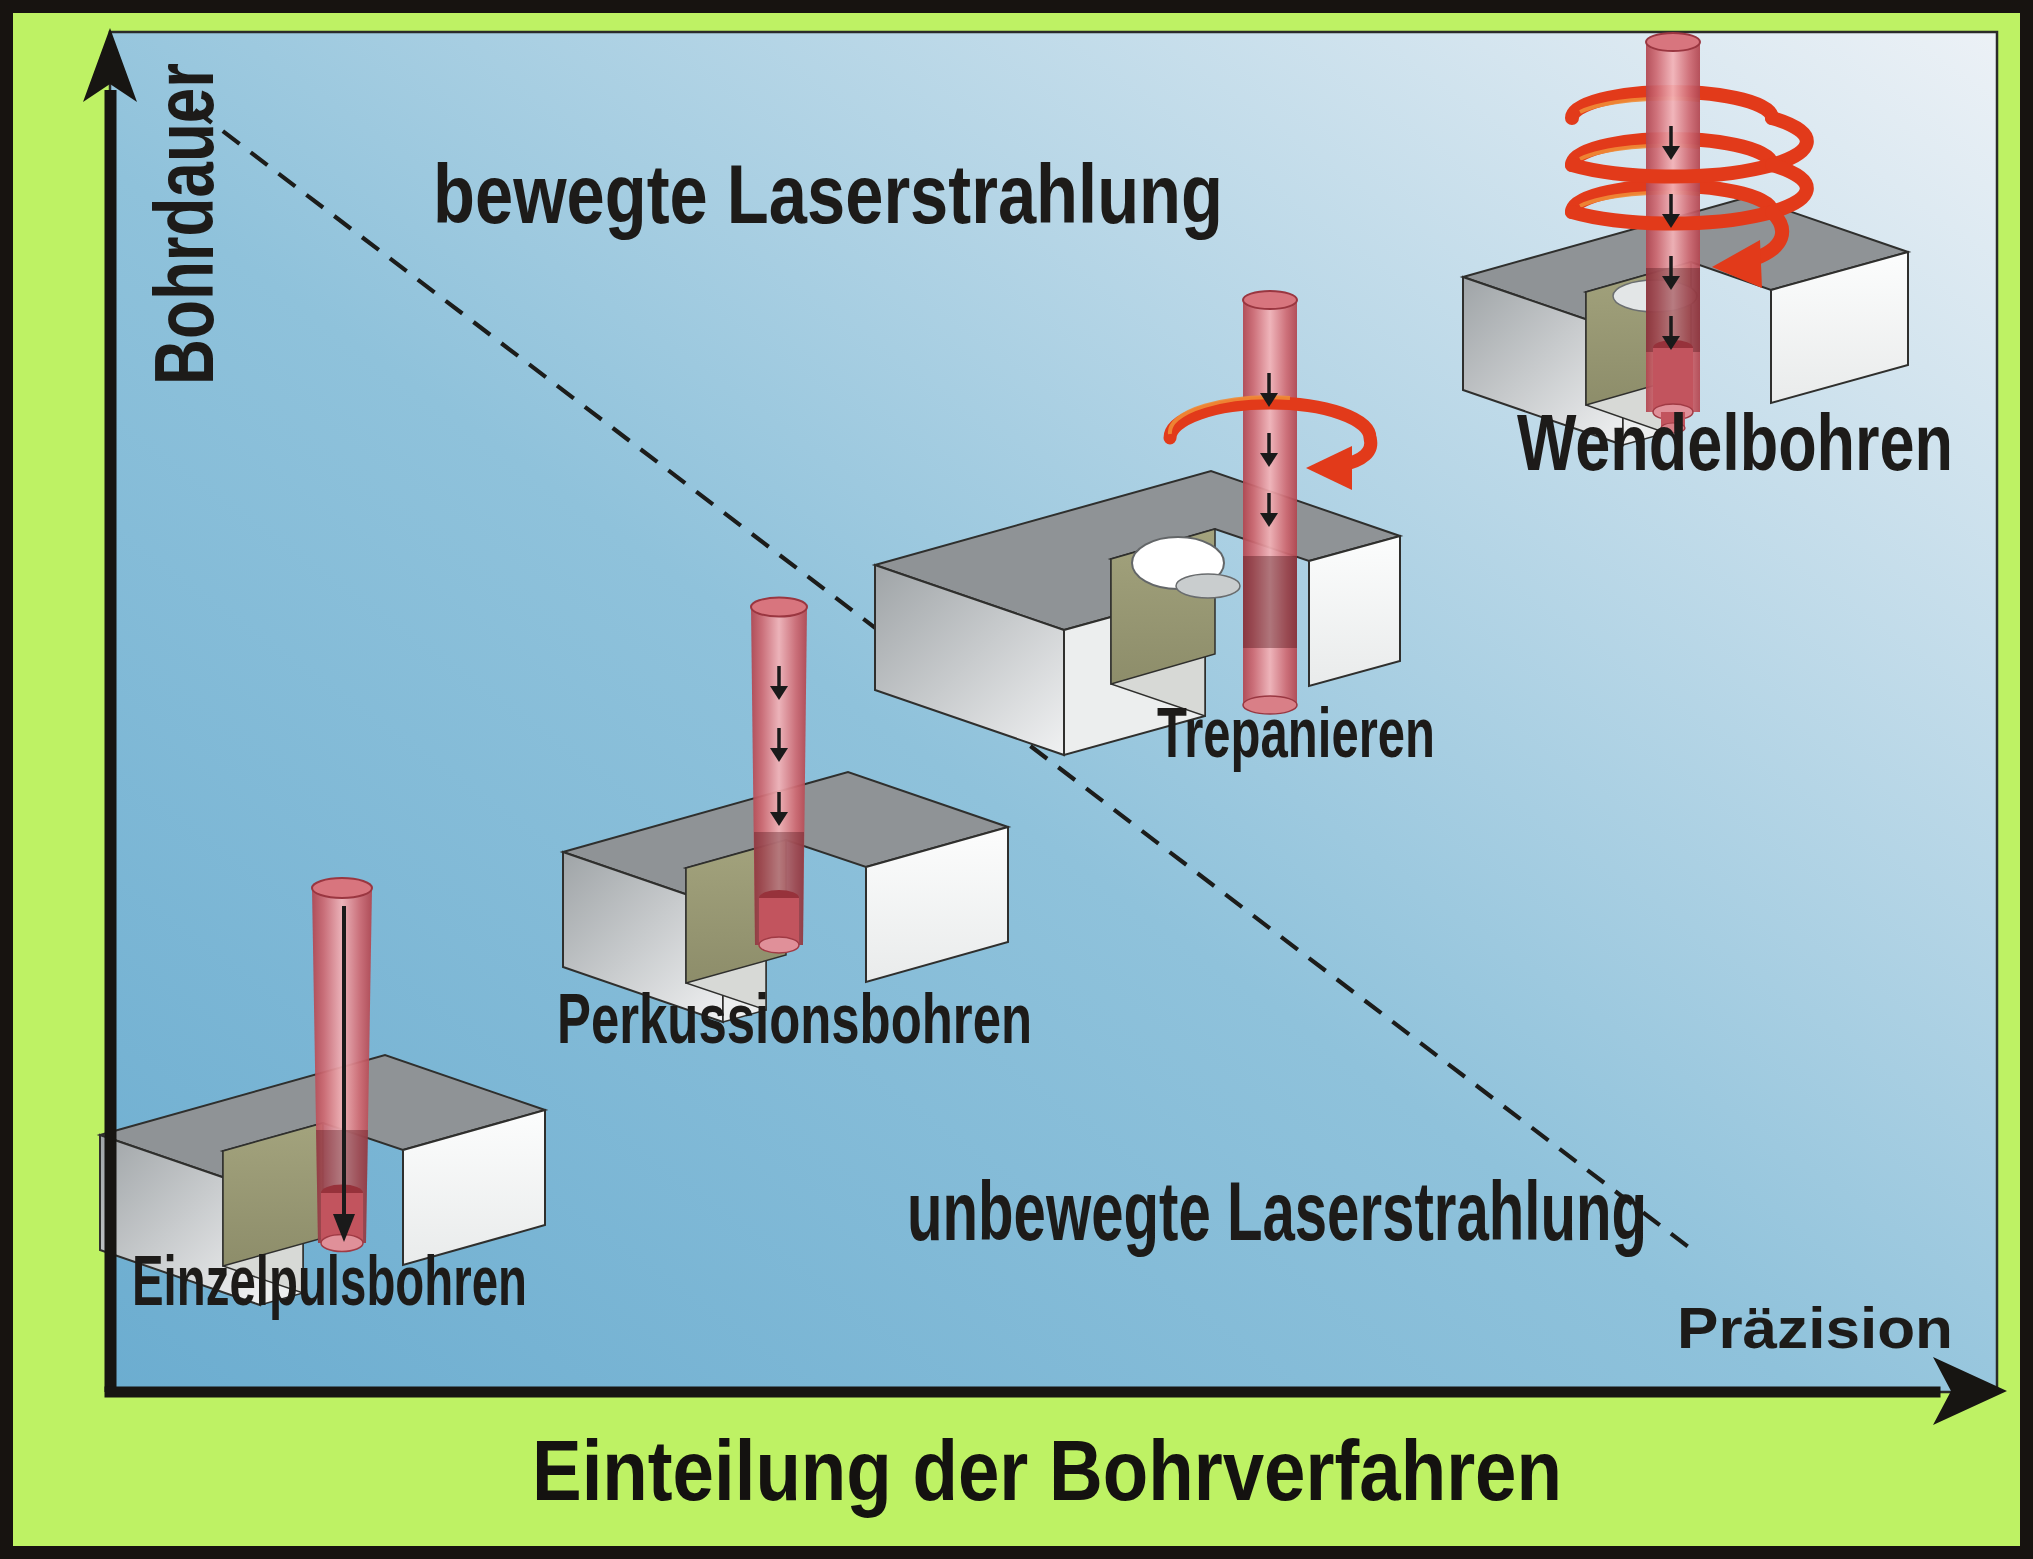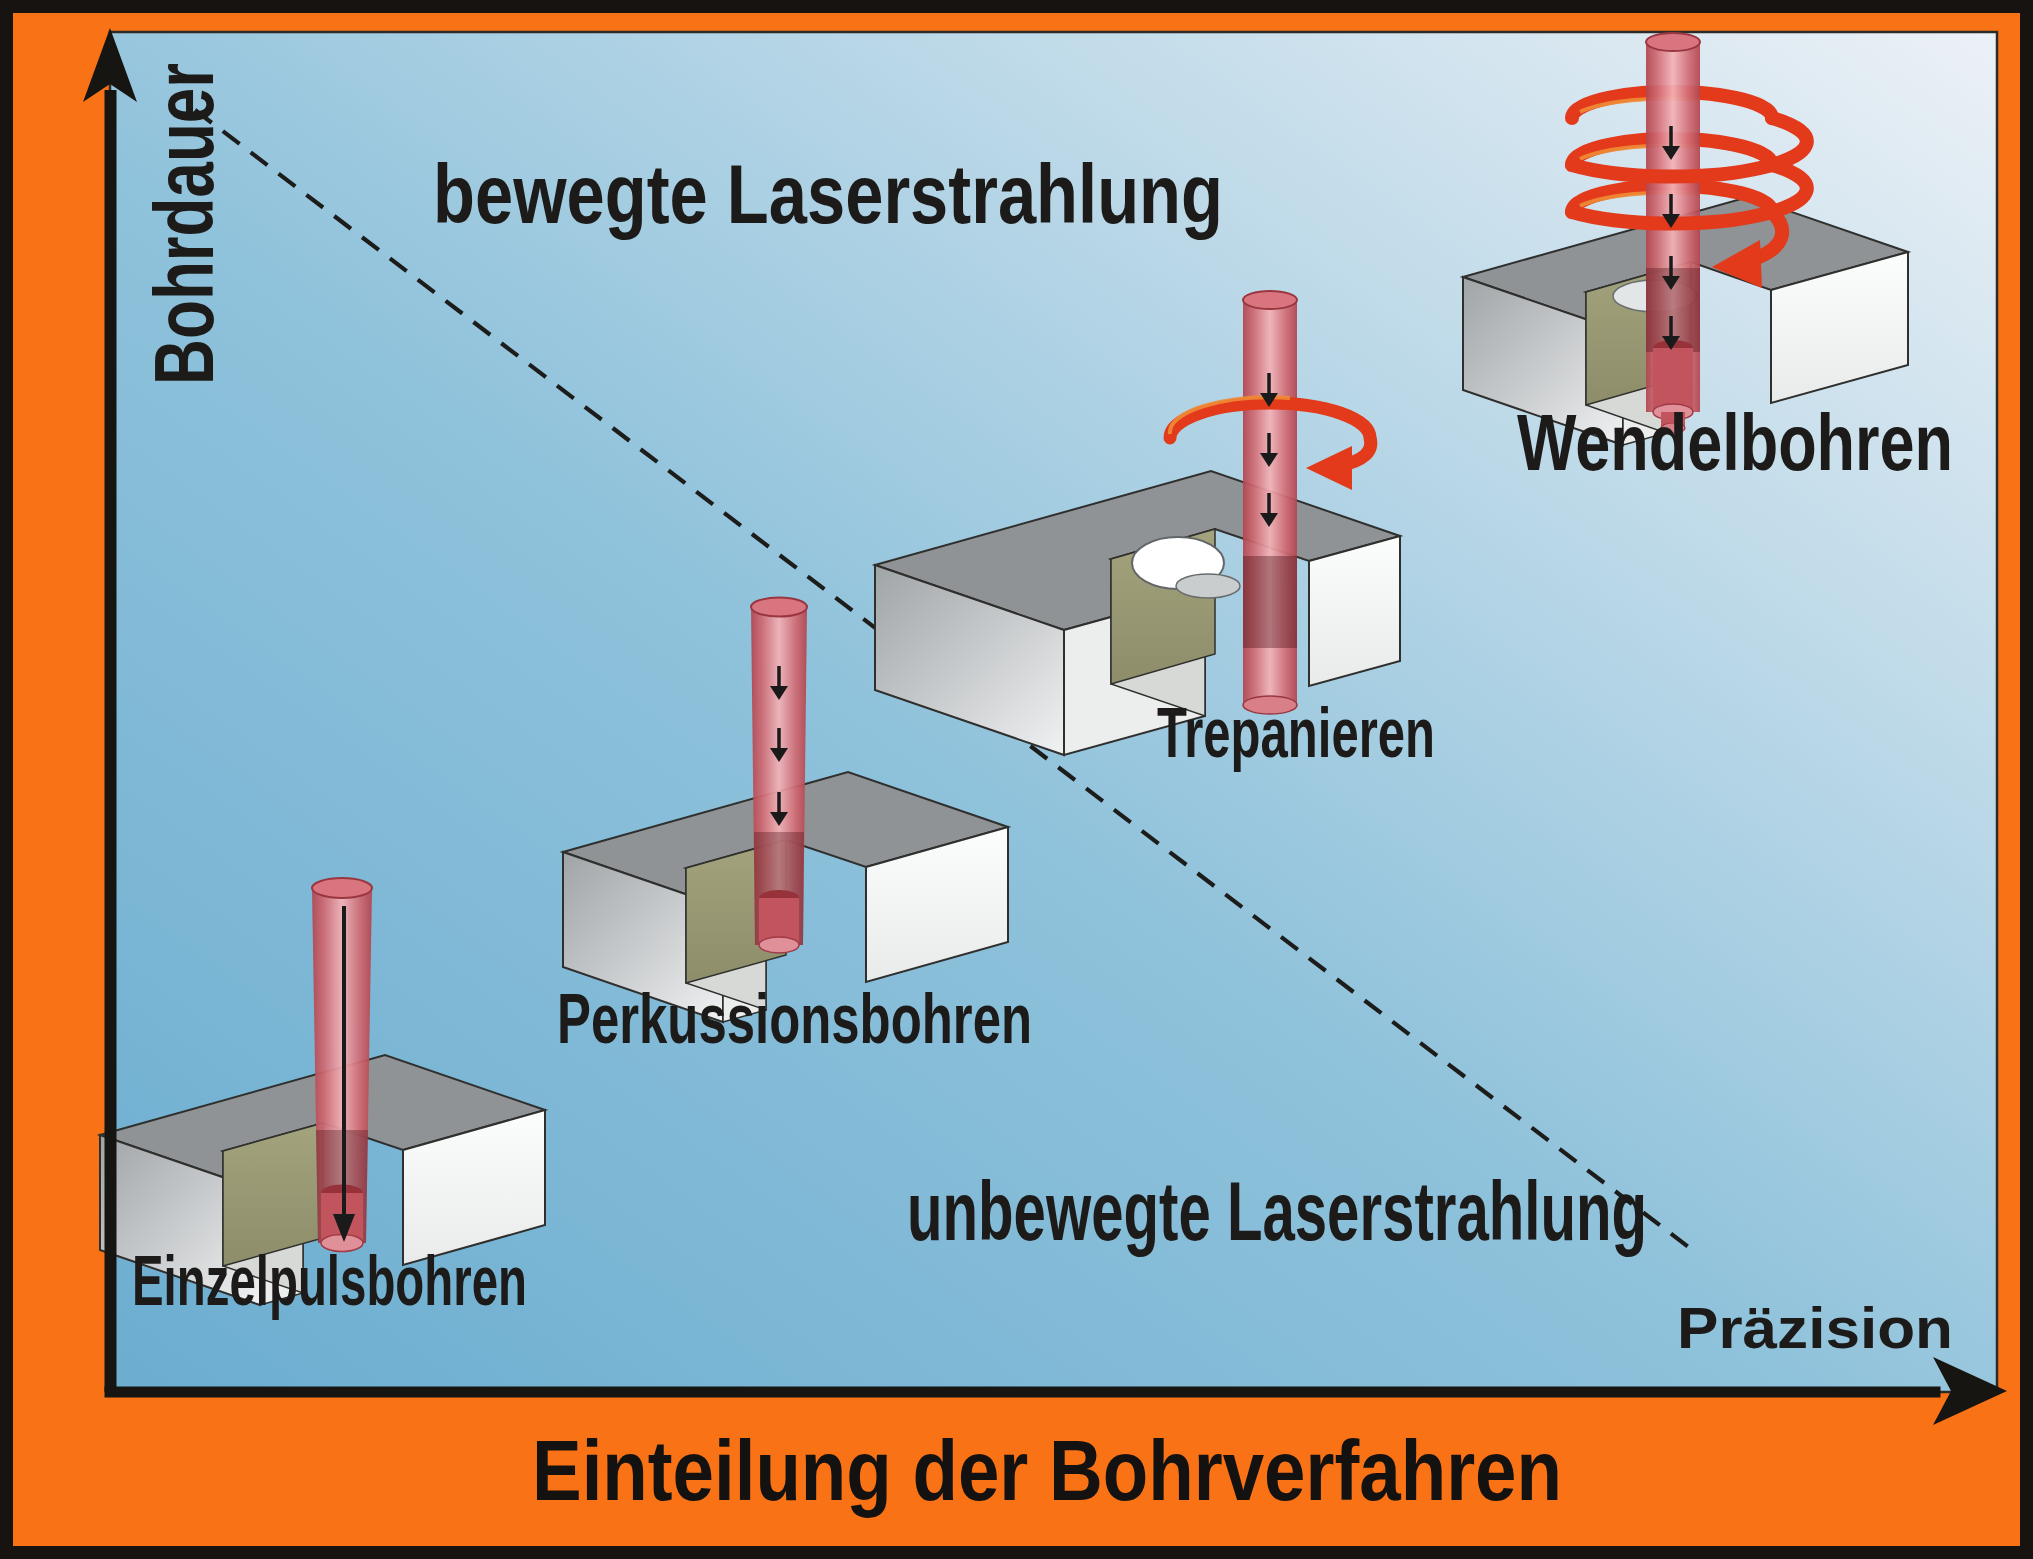--- a/index.html
+++ b/index.html
@@ -1,16 +1,16 @@
 <!DOCTYPE html>
 <html><head>
 <meta charset="utf-8">
 <style>
   html,body{margin:0;padding:0;background:#ffffff;}
-  .stage{position:relative;width:2033px;height:1559px;background:#f97316;overflow:hidden;}
+  .stage{position:relative;width:2033px;height:1559px;background:#bef264;overflow:hidden;}
   svg{display:block;}
   .lbl{font-family:"Liberation Sans","DejaVu Sans",sans-serif;font-weight:bold;fill:#1d1b19;}
   .ttl{font-family:"Liberation Sans","DejaVu Sans",sans-serif;font-weight:bold;fill:#141210;}
 </style>
 </head>
 <body>
 
 <div class="stage">
 <svg width="2033" height="1559" viewBox="0 0 2033 1559">
   <defs>

